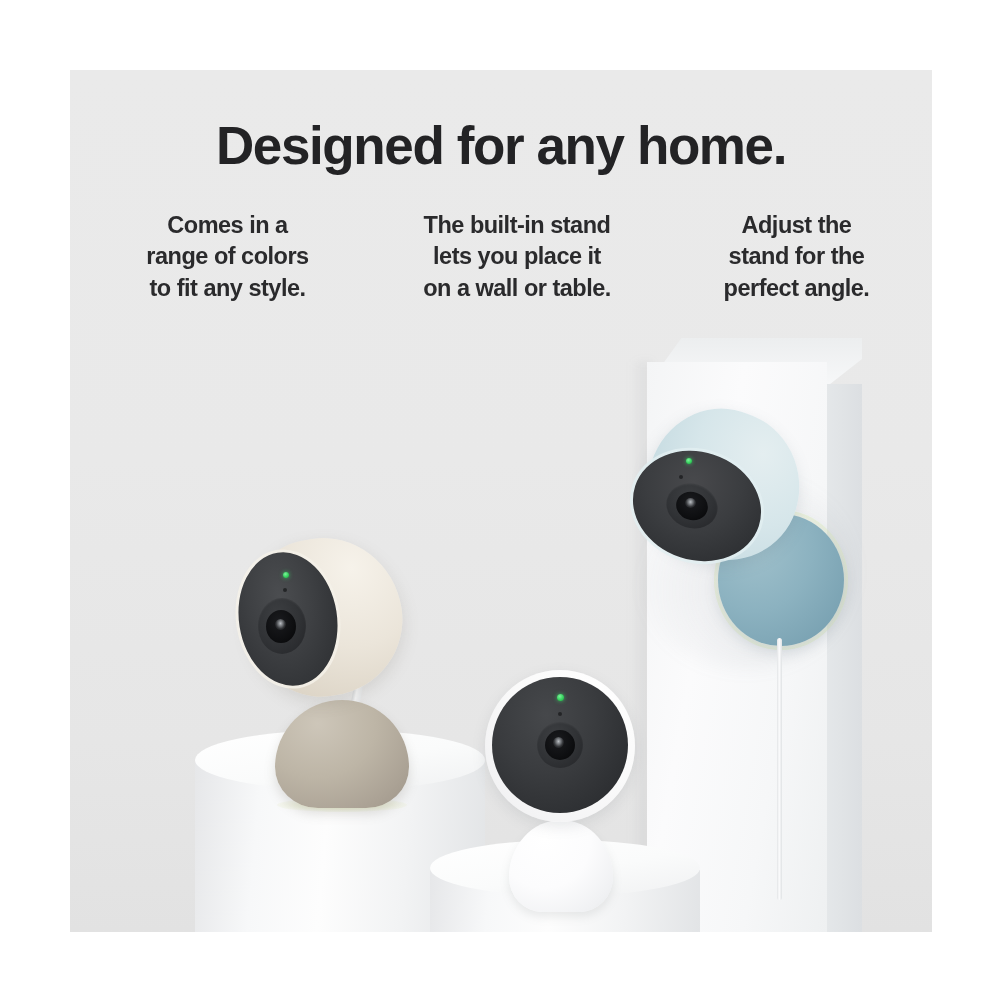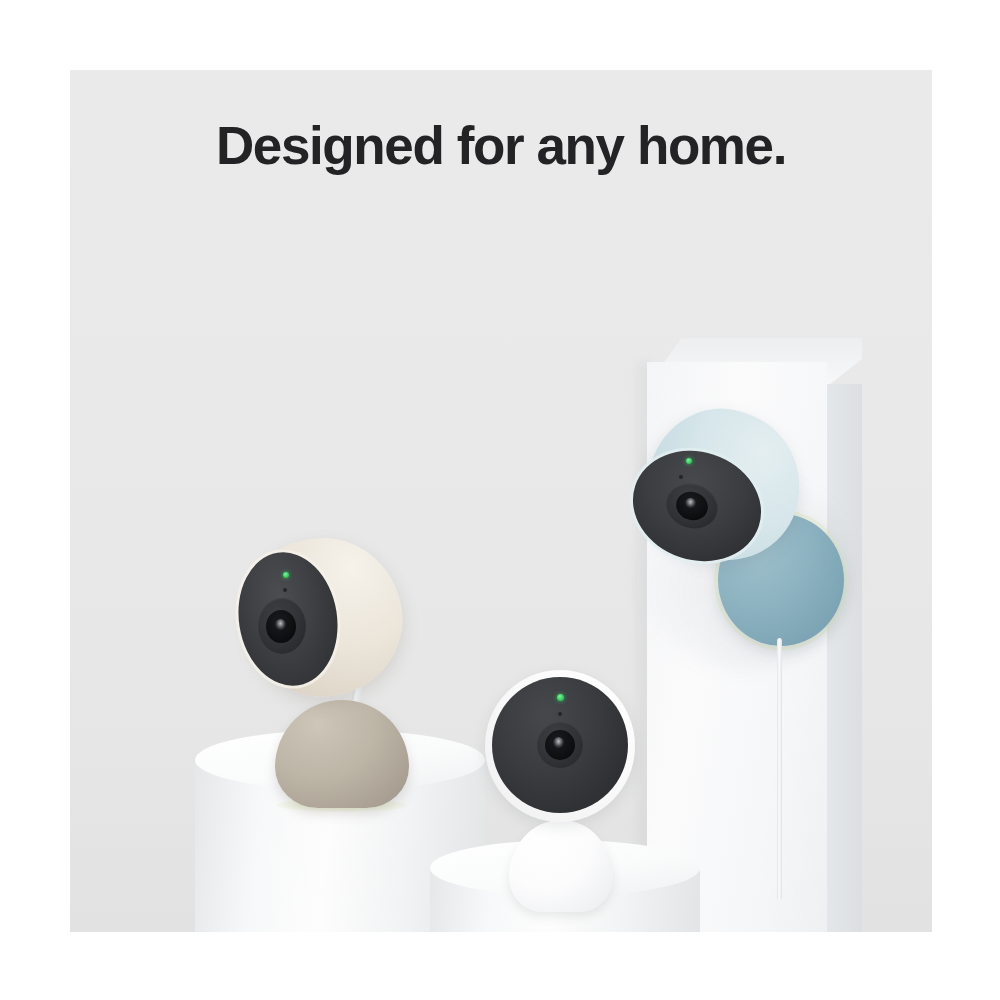--- a/index.html
+++ b/index.html
@@ -305,15 +305,26 @@
         <div class="cam-mic"></div>
         <div class="cam-lens-outer"></div>
         <div class="cam-lens-inner"></div>
         <div class="cam-lens-glint"></div>
       </div>
 
     </div>
 
     <div class="headline">Designed for any home.</div>
 
+    <div class="cols">
+      <div class="col c1">Comes in a
+range of colors
+to fit any style.</div>
+      <div class="col c2">The built-in stand
+lets you place it
+on a wall or table.</div>
+      <div class="col c3">Adjust the
+stand for the
+perfect angle.</div>
+    </div>
 
   </div>
 </div>
 
 </body></html>

